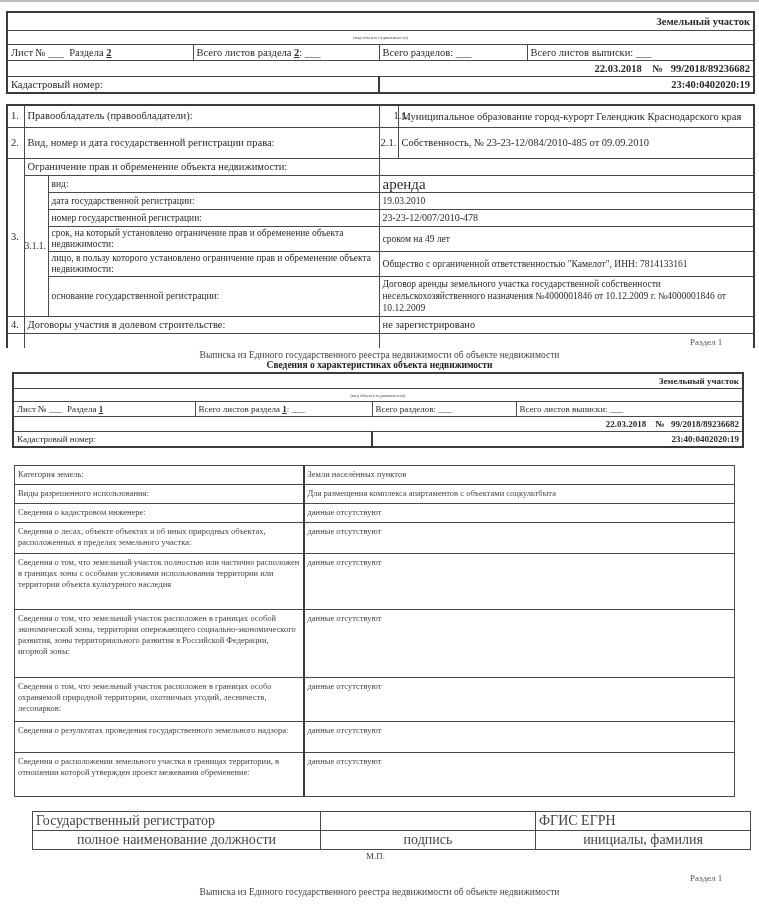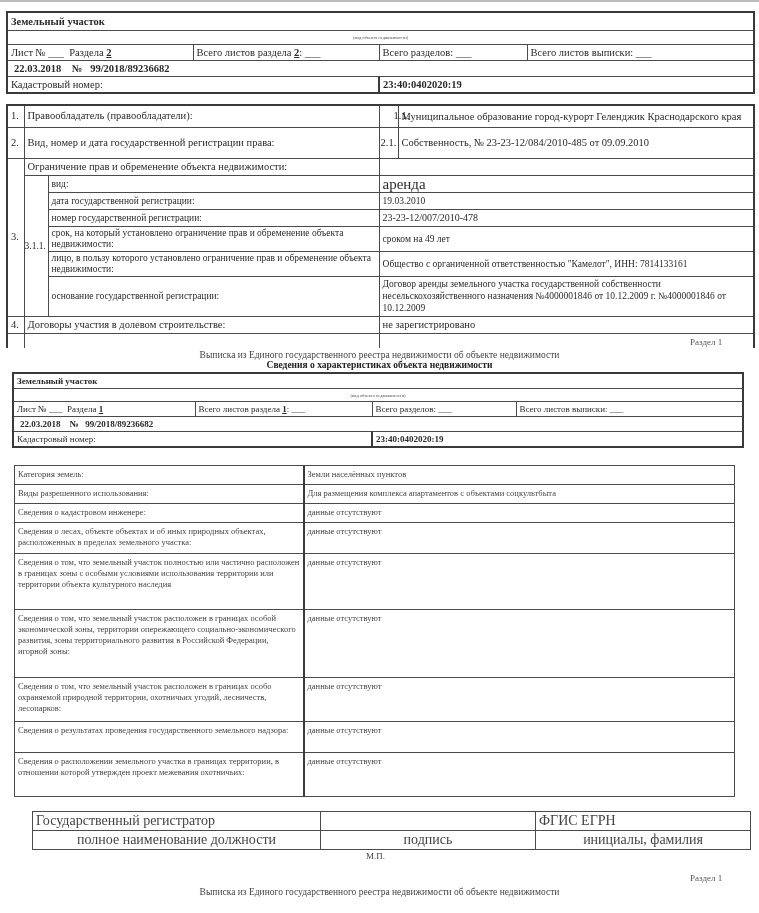--- a/index.html
+++ b/index.html
@@ -4,21 +4,21 @@
 <style>
   html, body { margin: 0; padding: 0; }
   body {
     width: 759px; height: 913px; overflow: hidden; background: #ffffff;
     font-family: "Liberation Serif", "DejaVu Serif", serif;
     color: #2a2a2a; font-size: 10.5px; position: relative;
   }
   .topline { position: absolute; left: 0; top: 0; width: 759px; height: 2px; background: #bdbdbd; }
   table { border-collapse: collapse; table-layout: fixed; }
   td { border: 1px solid #4a4a4a; padding: 1px 3px; vertical-align: middle; line-height: 12px; }
-  .b { font-weight: bold; }
+  .b { font-weight: bold; text-align: right; }
   .u { text-decoration: underline; font-weight: bold; }
   .tiny { font-size: 4.5px; color: #555; text-align: center; height: 8px; padding: 0; line-height: 8px; }
   .center { text-align: center; }
 
   
   #blk1 { position: absolute; left: 6px; top: 11px; width: 747px; border: 2px solid #3a3a3a; }
   #blk1 td { height: 13px; }
   #blk1 .title-row td { height: 15px; }
 
   #blk1b { position: absolute; left: 6px; top: 104px; width: 747px; border: 2px solid #3a3a3a; border-bottom: none; }
@@ -238,21 +238,21 @@
   </tr>
   <tr style="height:44px;margin-left:39px;">
     <td class="lbl">Сведения о том, что земельный участок расположен в границах особо охраняемой природной территории, охотничьих угодий, лесничеств, лесопарков:</td>
     <td>данные отсутствуют</td>
   </tr>
   <tr style="height:31px;">
     <td class="lbl">Сведения о результатах проведения государственного земельного надзора:</td>
     <td>данные отсутствуют</td>
   </tr>
   <tr style="height:44px;">
-    <td class="lbl">Сведения о расположении земельного участка в границах территории, в отношении которой утвержден проект межевания охотничьих:</td>
+    <td class="lbl">Сведения о расположении земельного участка в границах территории, в отношении которой утвержден проект межевания обременение:</td>
     <td>данные отсутствуют</td>
   </tr>
 </tbody>
   </table>
 
 <table id="blk4">
   <colgroup>
       <col style="width:288px">
       <col style="width:215px">
       <col style="width:215px">

